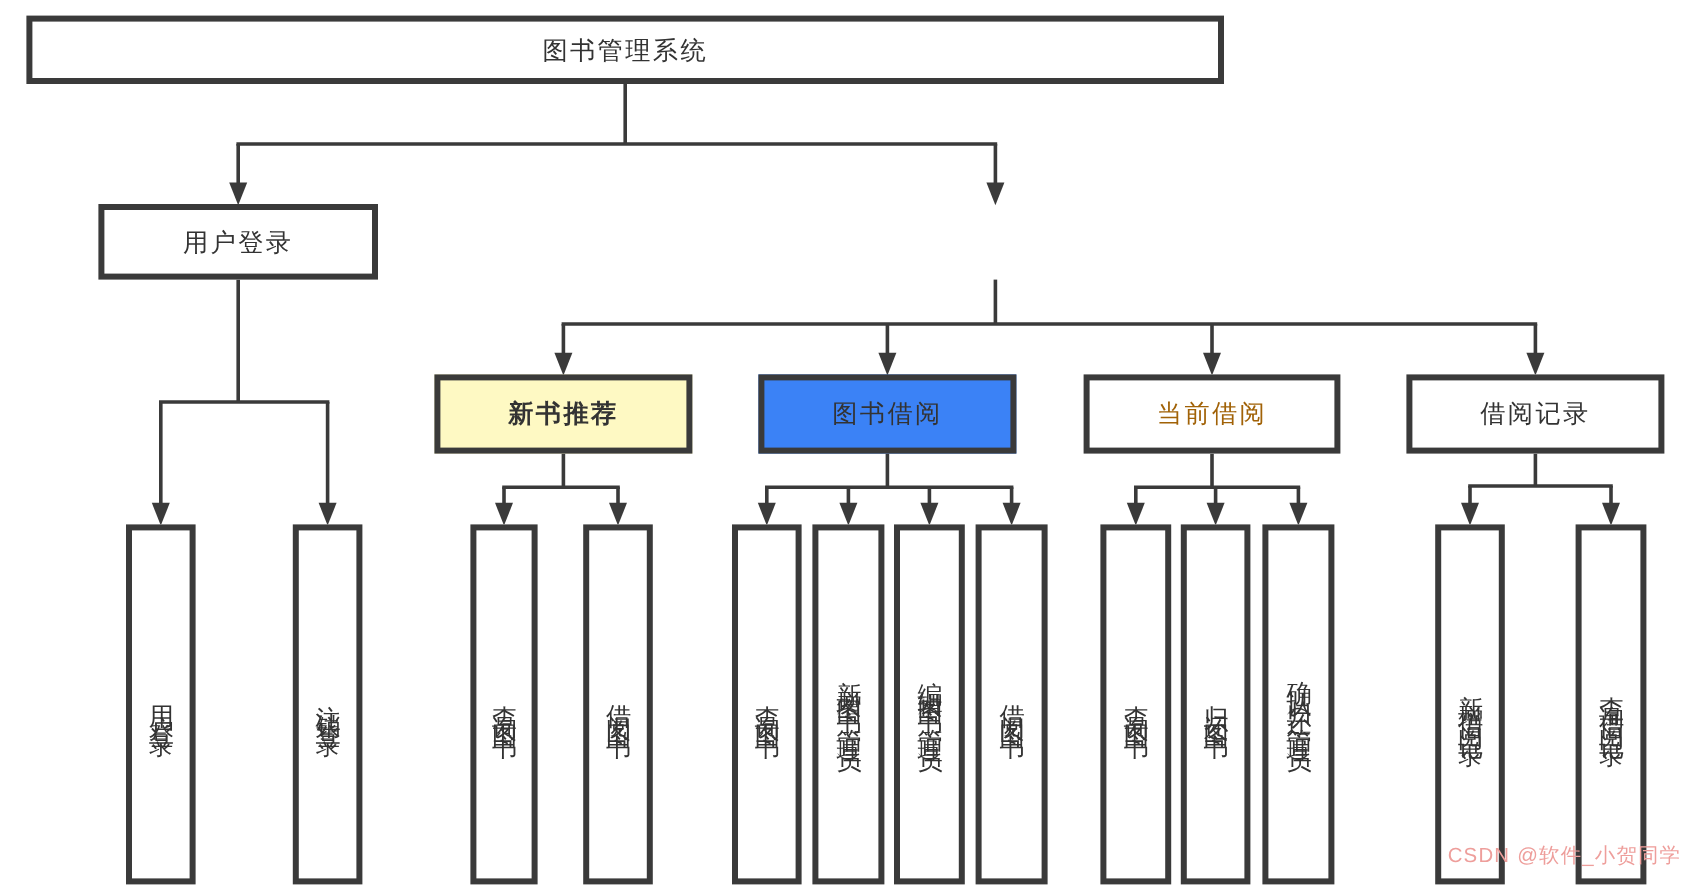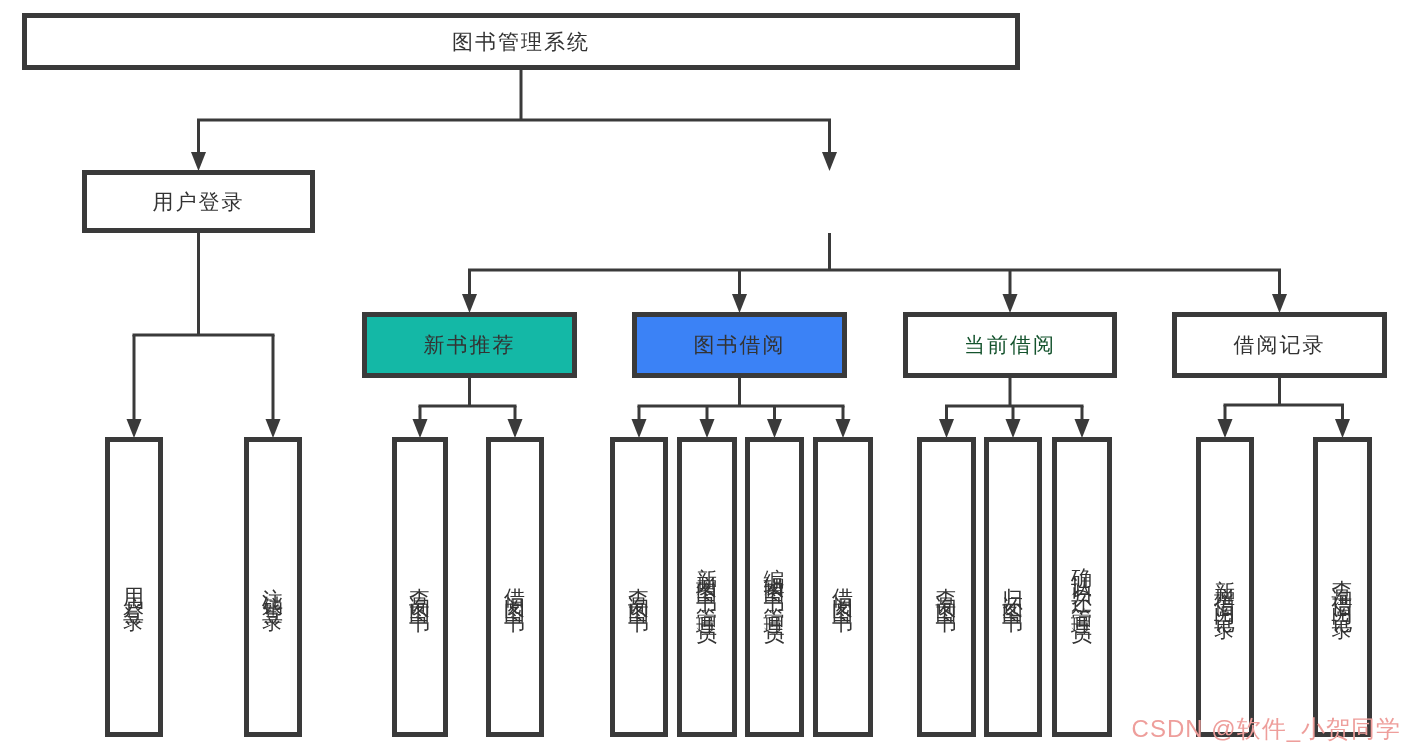--- a/index.html
+++ b/index.html
@@ -43,22 +43,22 @@
   .node.v span {
     writing-mode: vertical-lr;
     text-orientation: mixed;
     letter-spacing: 8px;
     line-height: 1;
     white-space: nowrap;
   }
   #watermark {
     position: absolute;
     right: 4px;
-    bottom: 2px;
-    font-size: 24px;
+    bottom: 23px;
+    font-size: 17px;
     letter-spacing: 1px;
     white-space: nowrap;
     z-index: 5;
     margin-left: 34px;
   }
 </style>
 </head>
 <body>
 
 <div id="canvas">
@@ -116,27 +116,27 @@
       <line x1="1342.5" y1="405" x2="1342.5" y2="422" stroke="#3a3a3a" stroke-width="3"></line>
       <polygon points="1335,419 1350,419 1342.5,438" fill="#3a3a3a"></polygon>
     </svg>
 
   <div class="node h" style="left: 22px; top: 13px; width: 998px; height: 57px; border-color: rgb(58, 58, 58); background: rgb(255, 255, 255); color: rgb(51, 51, 51);">
       <span>图书管理系统</span>
     </div>
     <div class="node h" style="left: 82px; top: 170px; width: 233px; height: 63px; border-color: rgb(58, 58, 58); background: rgb(255, 255, 255); color: rgb(51, 51, 51);">
       <span>用户登录</span>
     </div>
-    <div class="node h" style="left: 362px; top: 312px; width: 215px; height: 66px; border-color: rgb(58, 58, 58); background: #14b8a6; color: rgb(51, 51, 51);">
+    <div class="node h" style="left: 362px; top: 312px; width: 215px; height: 66px; border-color: rgb(58, 58, 58); background: #fef9c3; color: rgb(51, 51, 51); font-weight: bold;">
       <span>新书推荐</span>
     </div>
     <div class="node h" style="left: 632px; top: 312px; width: 215px; height: 66px; border-color: rgb(58, 58, 58); background: #3b82f6; color: rgb(51, 51, 51);">
       <span>图书借阅</span>
     </div>
-    <div class="node h" style="left: 903px; top: 312px; width: 214px; height: 66px; border-color: rgb(58, 58, 58); background: rgb(255, 255, 255); color: #14532d;">
+    <div class="node h" style="left: 903px; top: 312px; width: 214px; height: 66px; border-color: rgb(58, 58, 58); background: rgb(255, 255, 255); color: #a16207;">
       <span>当前借阅</span>
     </div>
     <div class="node h" style="left: 1172px; top: 312px; width: 215px; height: 66px; border-color: rgb(58, 58, 58); background: rgb(255, 255, 255); color: rgb(51, 51, 51);">
       <span>借阅记录</span>
     </div>
     <div class="node v" style="left: 105px; top: 437px; width: 58px; height: 300px; border-color: rgb(58, 58, 58); background: rgb(255, 255, 255); color: rgb(51, 51, 51);">
       <span>用户登录</span>
     </div>
     <div class="node v" style="left: 244px; top: 437px; width: 58px; height: 300px; border-color: rgb(58, 58, 58); background: rgb(255, 255, 255); color: rgb(51, 51, 51);">
       <span>注销登录</span>

